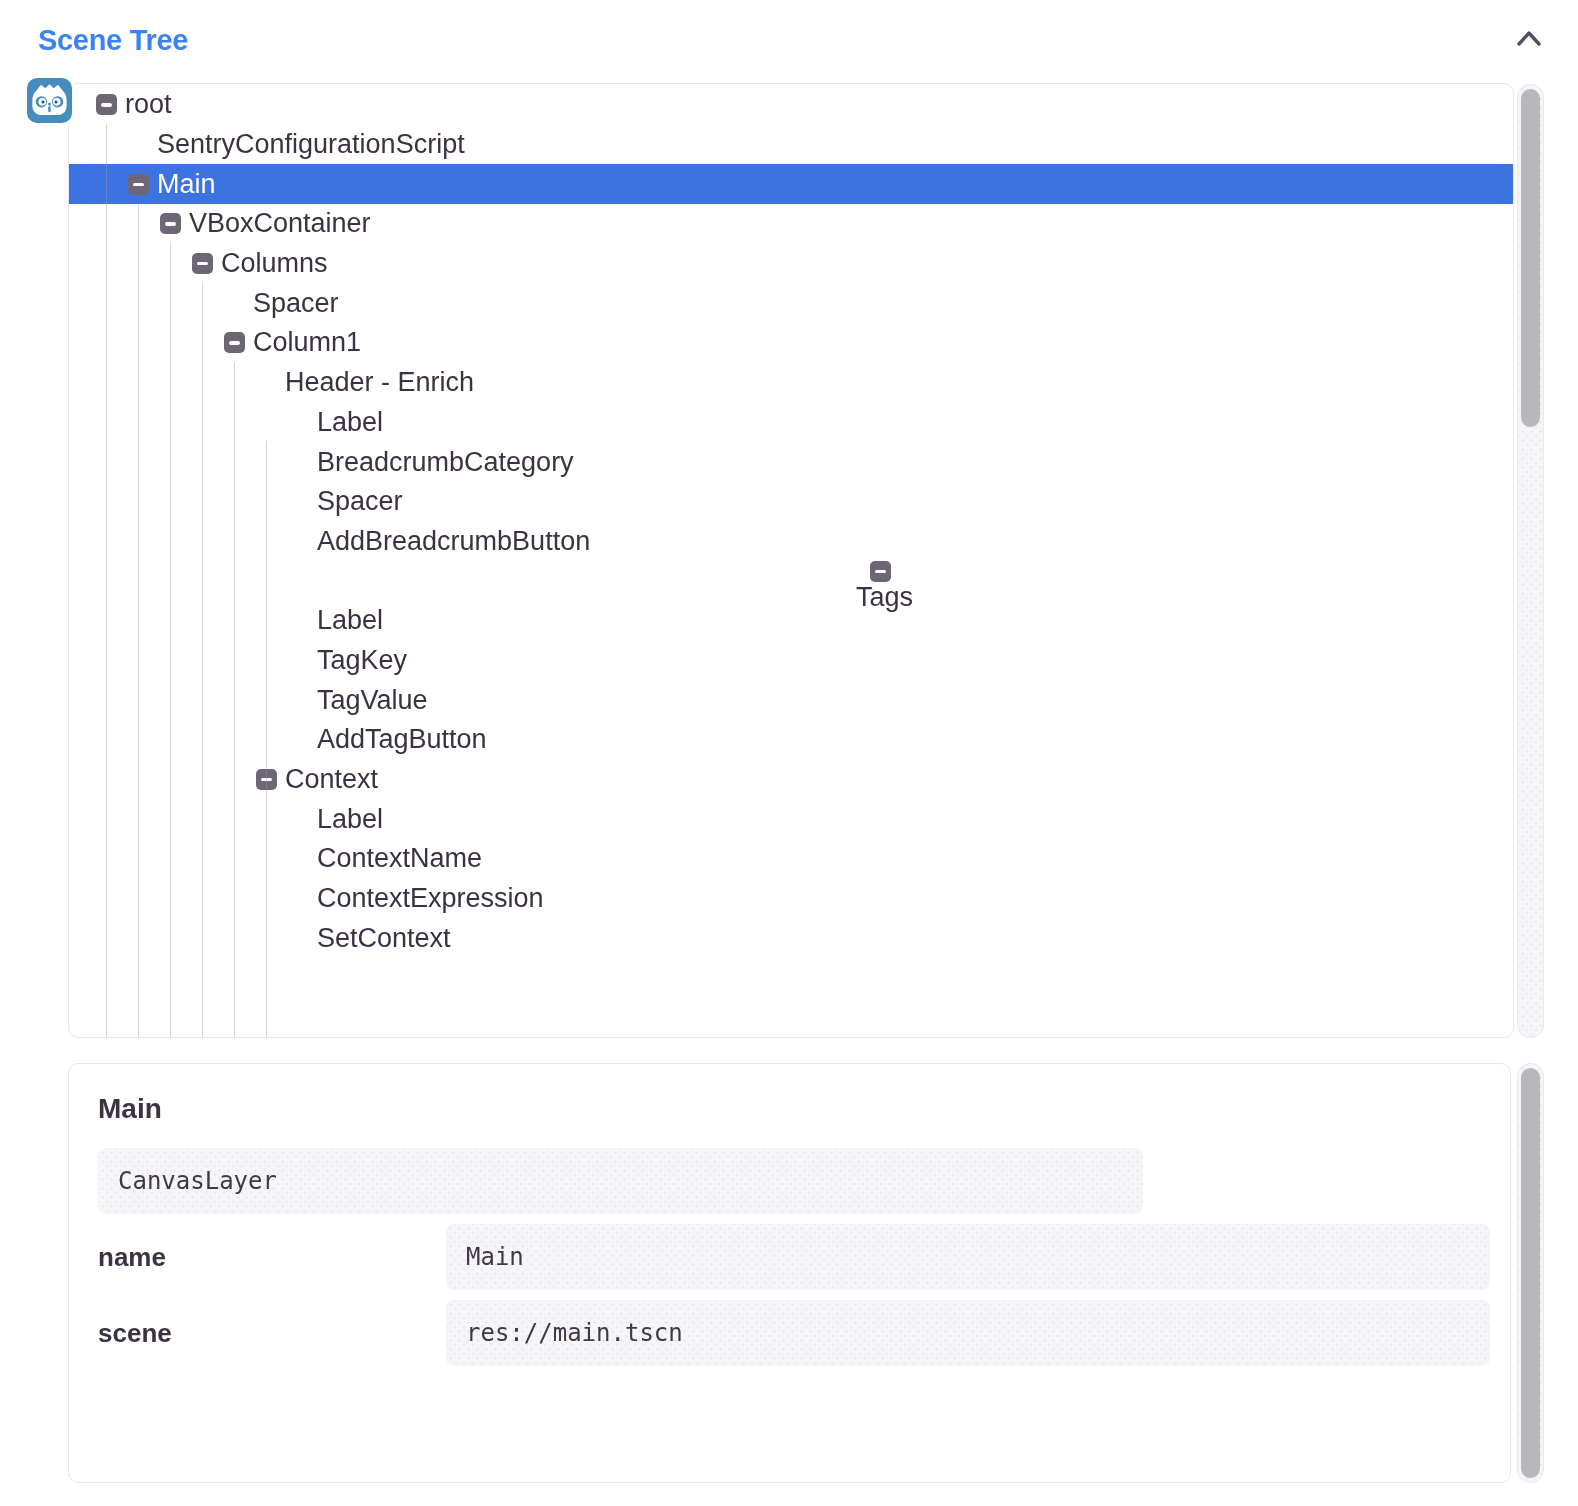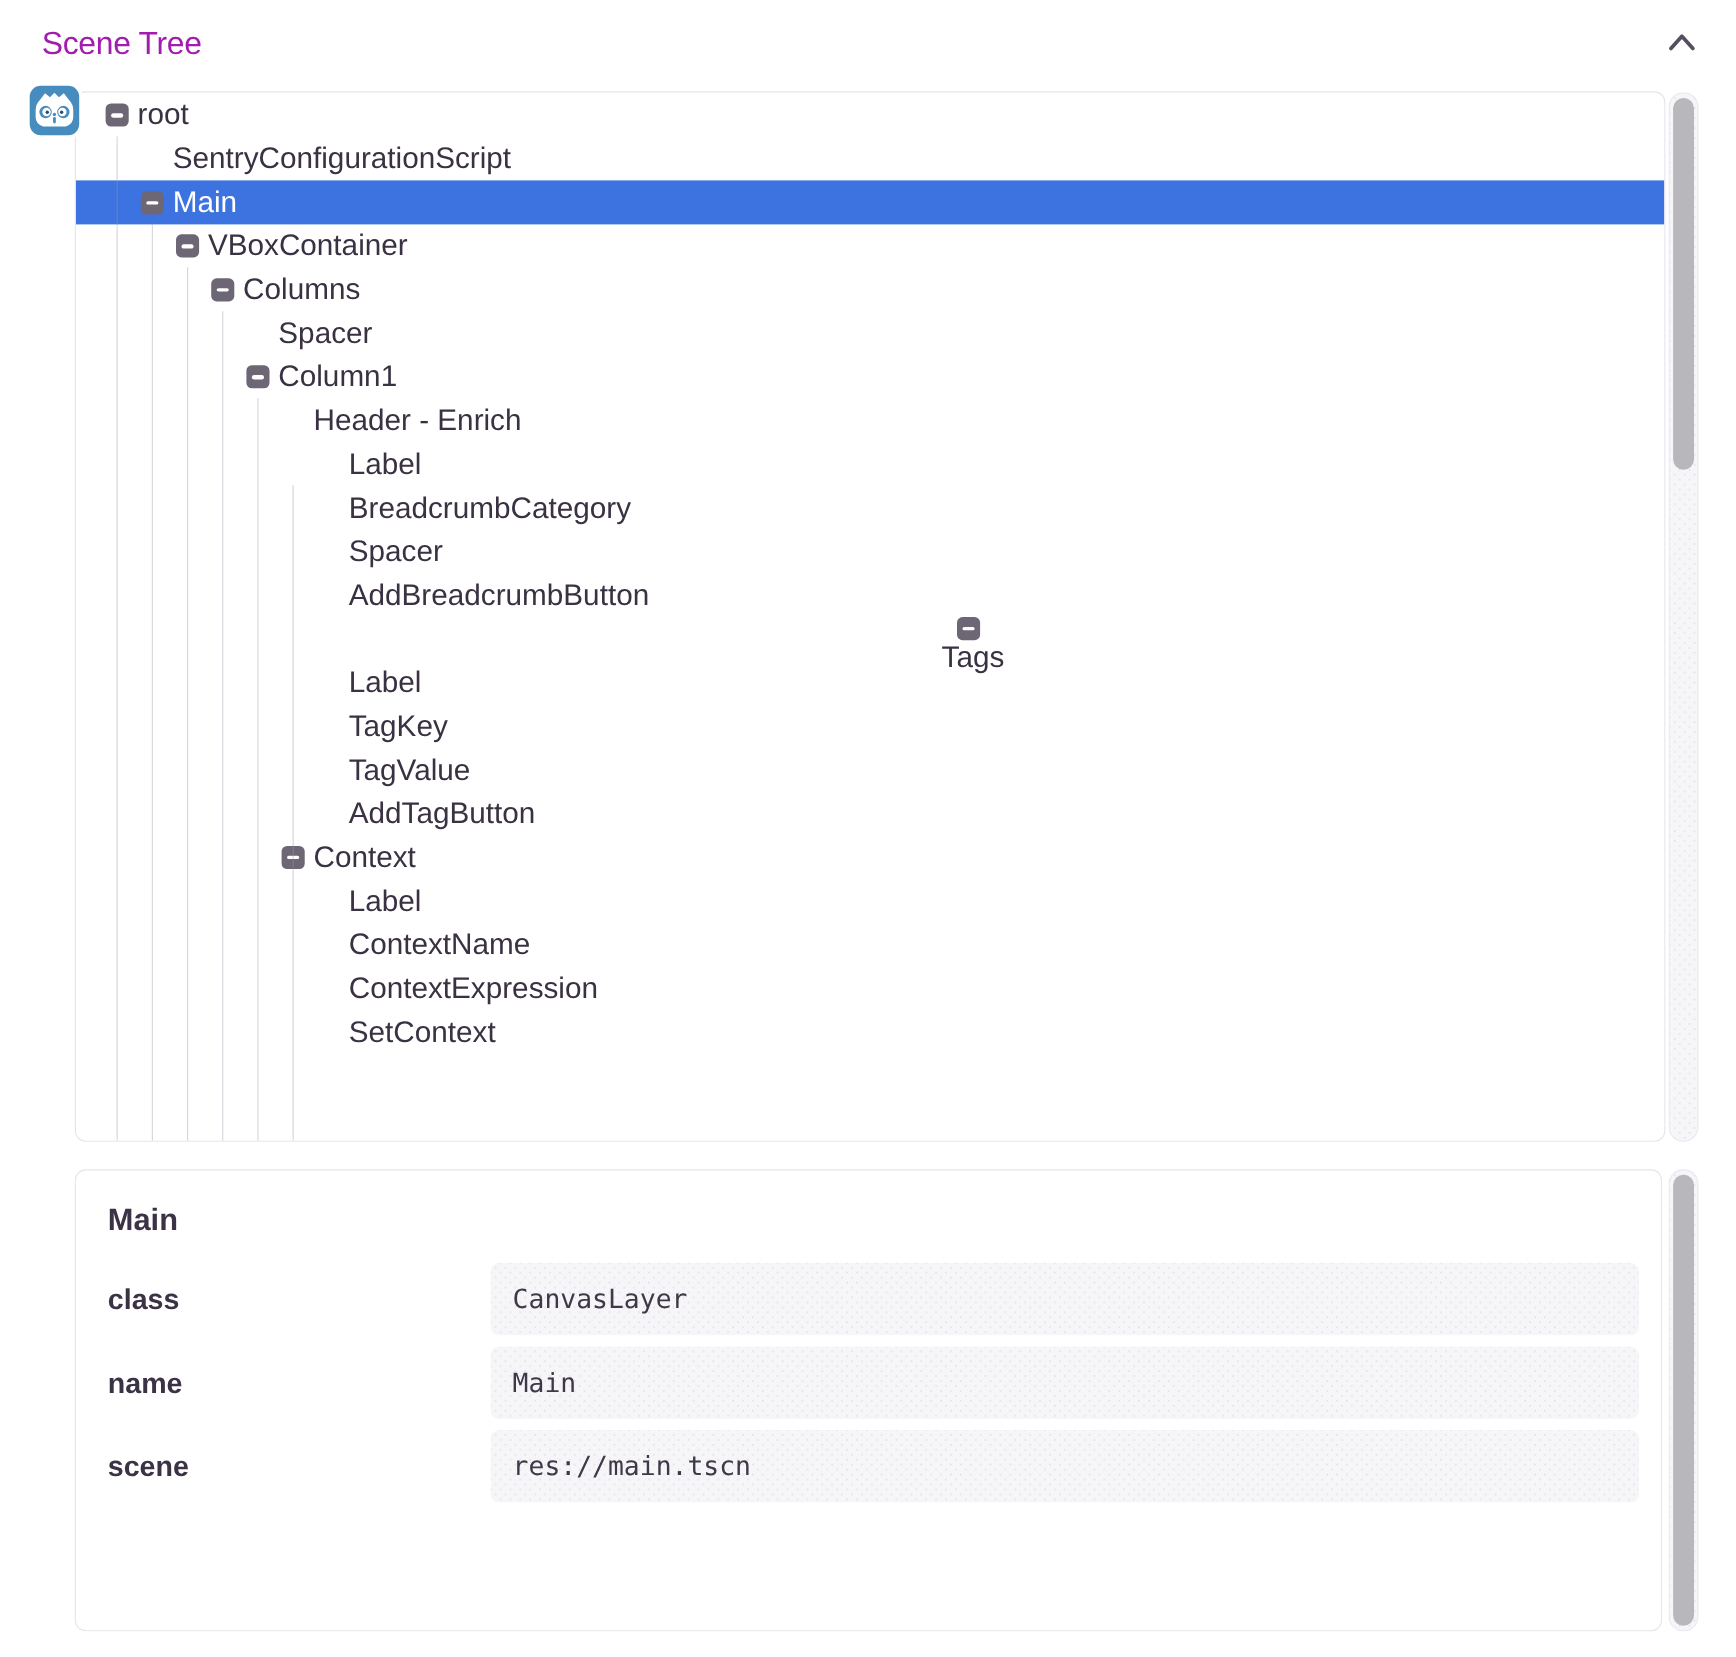--- a/index.html
+++ b/index.html
@@ -13,23 +13,23 @@
     color: var(--text, #3a3142);
   }
 
   
   .page-title {
     position: absolute;
     left: 38px;
     top: 24px;
     margin: 0;
     font-size: 29px;
-    font-weight: 400;
+    font-weight: 700;
     letter-spacing: -0.3px;
-    color: #a21caf;
+    color: #3b82f6;
   }
   .collapse-btn {
     position: absolute;
     left: 1512px;
     top: 26px;
     width: 34px;
     height: 26px;
     border: none;
     background: transparent;
     padding: 0;
@@ -318,21 +318,20 @@
   </div>
 
   <div class="scrollbar-track tree-scroll">
     <div class="scrollbar-thumb"></div>
   </div>
 
   <div class="details-panel">
     <h3 class="details-title">Main</h3>
     <div id="detail-fields">
         <div class="field-row">
-          <div class="field-label">class</div>
           <div class="field-value">CanvasLayer</div>
         </div>
         <div class="field-row">
           <div class="field-label">name</div>
           <div class="field-value">Main</div>
         </div>
         <div class="field-row">
           <div class="field-label">scene</div>
           <div class="field-value">res://main.tscn</div>
         </div>

